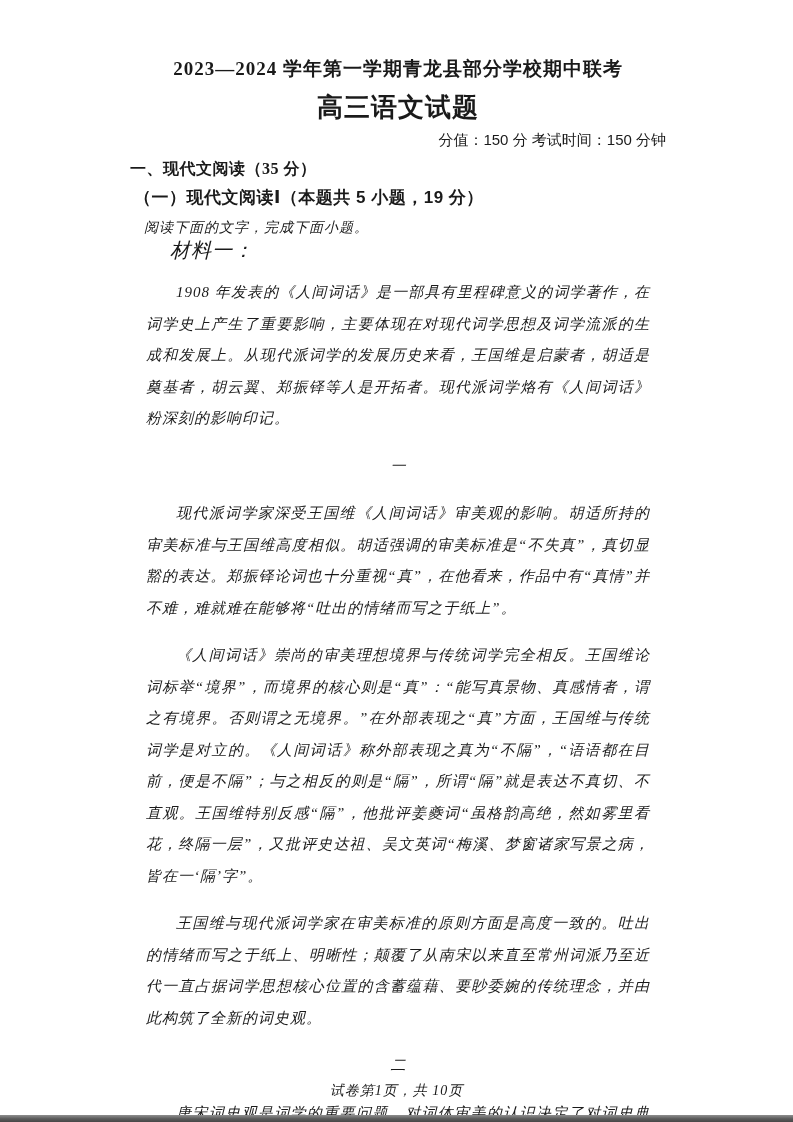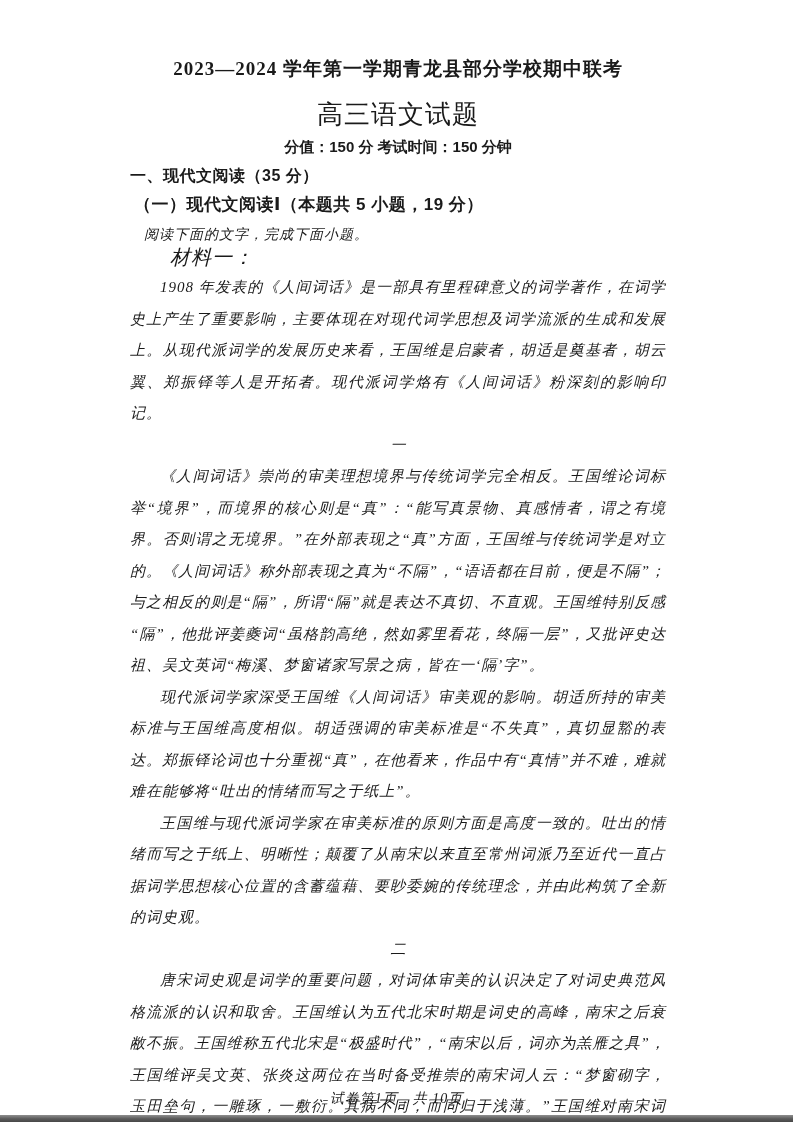--- a/index.html
+++ b/index.html
@@ -23,36 +23,36 @@
     font-size: 19px;
     font-weight: bold;
     font-family: "Liberation Serif", "DejaVu Serif", serif;
     margin: 0 -20px 7px -20px;
     letter-spacing: 1px;
     white-space: nowrap;
   }
   .paper-title {
     text-align: center;
     font-size: 26px;
-    font-weight: 400;
+    font-weight: 700;
     font-family: "Liberation Sans", "DejaVu Sans", sans-serif;
-    margin: 15px 0 6px 0;
+    margin: 8px 0 6px 0;
     letter-spacing: 1px;
   }
   .score-info {
-    text-align: center;
+    text-align: right;
     font-size: 15px;
-    font-weight: bold;
+    font-weight: normal;
     font-family: "Liberation Sans", "DejaVu Sans", sans-serif;
     margin: 0 0 9px 0;
   }
   .section-heading {
     font-size: 16px;
     font-weight: bold;
-    font-family: Liberation Sans, sans-serif;
+    font-family: Liberation Serif, serif;
     margin: 0 0 6px 0;
     letter-spacing: 0.5px;
   }
   .subsection-heading {
     font-size: 17px;
     font-weight: bold;
     font-family: "Liberation Sans", "DejaVu Sans", sans-serif;
     margin: 0 0 8px 4px;
     letter-spacing: 0.5px;
   }
@@ -72,33 +72,33 @@
     line-height: 22px;
     text-indent: 2em;
     margin: 0 0 4px 0;
     letter-spacing: 1px;
   }
   .para {
     font-size: 15px;
     line-height: 31.5px;
     text-indent: 2em;
     text-align: justify;
-    margin: 0;
+    margin: 16px;
     letter-spacing: 1px;
   }
   .marker {
     font-size: 15px;
     line-height: 31.5px;
     text-align: center;
     margin: 0;
   }
   .footer {
     position: absolute;
     left: 0; right: 0;
-    bottom: 14px;
+    bottom: 22px;
     text-align: center;
     font-size: 14px;
     letter-spacing: 1px;
   }
   .bottom-edge {
     position: absolute;
     left: 0; right: 0; bottom: 0;
     height: 7px;
     background: linear-gradient(to bottom, #8f8f8f 0%, #5a5a5a 55%, #474747 100%);
   }
@@ -119,23 +119,23 @@
   <div class="subsection-heading">（一）现代文阅读Ⅰ（本题共 5 小题，19 分）</div>
 
   <p class="instruction kai">阅读下面的文字，完成下面小题。</p>
 
   <p class="material-label kai">材料一：</p>
 
   <p class="para kai">1908 年发表的《人间词话》是一部具有里程碑意义的词学著作，在词学史上产生了重要影响，主要体现在对现代词学思想及词学流派的生成和发展上。从现代派词学的发展历史来看，王国维是启蒙者，胡适是奠基者，胡云翼、郑振铎等人是开拓者。现代派词学烙有《人间词话》粉深刻的影响印记。</p>
 
   <p class="marker kai">一</p>
 
+  <p class="para kai">现代派词学家深受王国维《人间词话》审美观的影响。胡适所持的审美标准与王国维高度相似。胡适强调的审美标准是“不失真”，真切显豁的表达。郑振铎论词也十分重视“真”，在他看来，作品中有“真情”并不难，难就难在能够将“吐出的情绪而写之于纸上”。</p>
+
   <p class="para kai">《人间词话》崇尚的审美理想境界与传统词学完全相反。王国维论词标举“境界”，而境界的核心则是“真”：“能写真景物、真感情者，谓之有境界。否则谓之无境界。”在外部表现之“真”方面，王国维与传统词学是对立的。《人间词话》称外部表现之真为“不隔”，“语语都在目前，便是不隔”；与之相反的则是“隔”，所谓“隔”就是表达不真切、不直观。王国维特别反感“隔”，他批评姜夔词“虽格韵高绝，然如雾里看花，终隔一层”，又批评史达祖、吴文英词“梅溪、梦窗诸家写景之病，皆在一‘隔’字”。</p>
-
-  <p class="para kai">现代派词学家深受王国维《人间词话》审美观的影响。胡适所持的审美标准与王国维高度相似。胡适强调的审美标准是“不失真”，真切显豁的表达。郑振铎论词也十分重视“真”，在他看来，作品中有“真情”并不难，难就难在能够将“吐出的情绪而写之于纸上”。</p>
 
   <p class="para kai">王国维与现代派词学家在审美标准的原则方面是高度一致的。吐出的情绪而写之于纸上、明晰性；颠覆了从南宋以来直至常州词派乃至近代一直占据词学思想核心位置的含蓄蕴藉、要眇委婉的传统理念，并由此构筑了全新的词史观。</p>
 
   <p class="marker kai">二</p>
 
   <p class="para kai">唐宋词史观是词学的重要问题，对词体审美的认识决定了对词史典范风格流派的认识和取舍。王国维认为五代北宋时期是词史的高峰，南宋之后衰敝不振。王国维称五代北宋是“极盛时代”，“南宋以后，词亦为羔雁之具”，王国维评吴文英、张炎这两位在当时备受推崇的南宋词人云：“梦窗砌字，玉田垒句，一雕琢，一敷衍。其病不同，而同归于浅薄。”王国维对南宋词持基本否定的态度，矛头直指近代备受推崇的典范南宋词人，尤其是浙西派所推崇的张炎和常州派以及晚清四大家最为推重的吴文英。</p>
 
 </div>
 
 <div class="footer kai">试卷第1页，共 10页</div>

